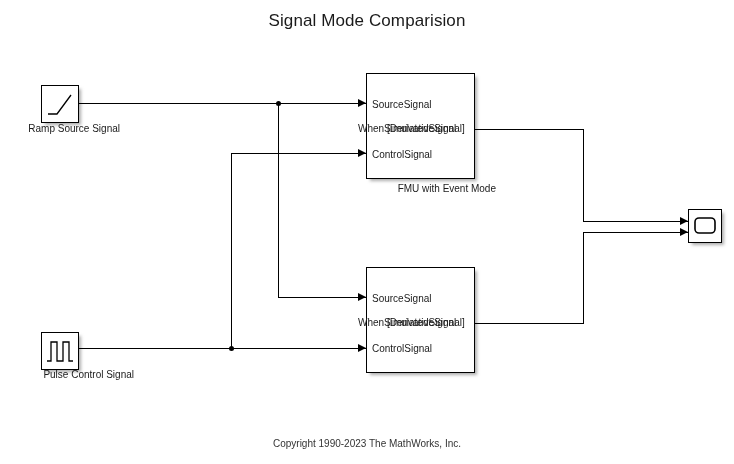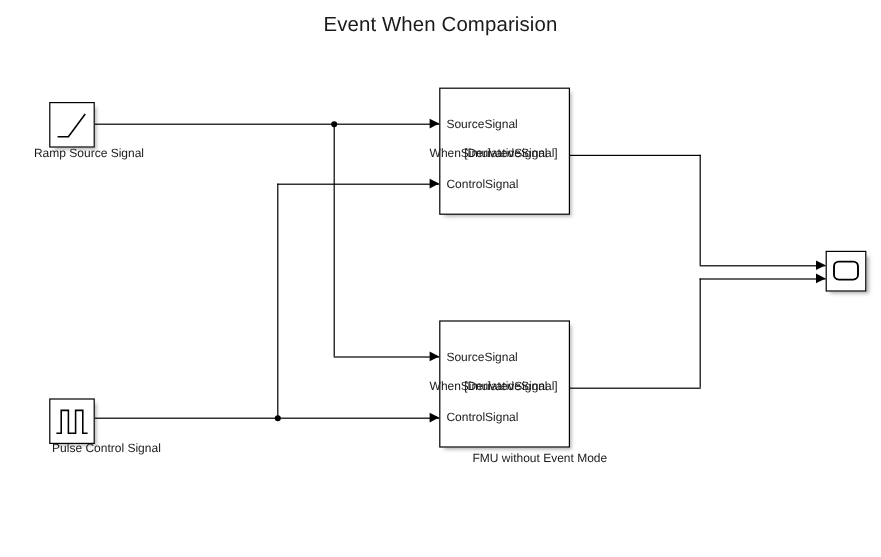--- a/index.html
+++ b/index.html
@@ -108,21 +108,21 @@
     border-top: 4.5px solid transparent;
     border-bottom: 4.5px solid transparent;
     border-left: 8px solid #000000;
   }
 </style>
 </head>
 <body>
 
 <div id="canvas">
 
-  <div id="title">Event When Comparision</div>
+  <div id="title">Signal Mode Comparision</div>
 
   <div class="blk" style="left:41px; top:85px; width:38px; height:38px;">
     <svg class="ramp-svg" width="36" height="36" viewBox="0 0 36 36">
       <polyline points="6,28 15,28 29,9" fill="none" stroke="#000000" stroke-width="1.3"></polyline>
     </svg>
   </div>
   <div class="blk-label" style="left:0px; top:123px; width:120px;">Ramp Source Signal</div>
 
   <div class="blk" style="left:41px; top:332px; width:38px; height:38px;">
     <svg class="pulse-svg" width="36" height="36" viewBox="0 0 36 36">
@@ -132,30 +132,30 @@
   <div class="blk-label" style="left:0px; top:369px; width:122px;margin-left:12px;">Pulse Control Signal</div>
 
   <div class="fmu" style="left:366px; top:73px; width:109px; height:106px;">
   </div>
   <div class="port-label" style="left:372px; top:100px;">SourceSignal</div>
   <div class="mid-stack" style="left:358px; top:123px; width:128px;">
     <span style="left:0px;">When [DerivativeSignal]</span>
     <span style="left:26px;">SimulatedSignal</span>
   </div>
   <div class="port-label" style="left:372px; top:150px;">ControlSignal</div>
+  <div class="blk-label" style="left:346px; top:183px; width:150px;">FMU with Event Mode</div>
 
   <div class="fmu" style="left:366px; top:267px; width:109px; height:106px;">
   </div>
   <div class="port-label" style="left:372px; top:294px;">SourceSignal</div>
   <div class="mid-stack" style="left:358px; top:317px; width:128px;">
     <span style="left:0px;">When [DerivativeSignal]</span>
     <span style="left:26px;">SimulatedSignal</span>
   </div>
   <div class="port-label" style="left:372px; top:344px;">ControlSignal</div>
-  <div class="blk-label" style="left:346px; top:377px; width:160px;">FMU without Event Mode</div>
 
   <div class="blk" style="left:688px; top:209px; width:34px; height:34px;">
     <svg class="scope-svg" width="32" height="32" viewBox="0 0 32 32">
       <rect x="6" y="8" width="20" height="15" rx="4" ry="4" fill="none" stroke="#000000" stroke-width="1.6"></rect>
     </svg>
   </div>
 
   <div class="wire-h" style="left:79px; top:103px; width:287px;"></div>
   <div class="arrow" style="left:358px; top:98.5px;"></div>
   <div class="junction" style="left:275.5px; top:100.5px;"></div>
@@ -175,14 +175,15 @@
   <div class="wire-h" style="left:475px; top:129px; width:109px;"></div>
   <div class="wire-v" style="left:583px; top:129px; height:92px;"></div>
   <div class="wire-h" style="left:583px; top:221px; width:105px;"></div>
   <div class="arrow" style="left:680px; top:216.5px;"></div>
 
   <div class="wire-h" style="left:475px; top:323px; width:109px;"></div>
   <div class="wire-v" style="left:583px; top:232px; height:91px;"></div>
   <div class="wire-h" style="left:583px; top:232px; width:105px;"></div>
   <div class="arrow" style="left:680px; top:227.5px;"></div>
 
+  <div id="copyright">Copyright 1990-2023 The MathWorks, Inc.</div>
 
 </div>
 
 </body></html>

